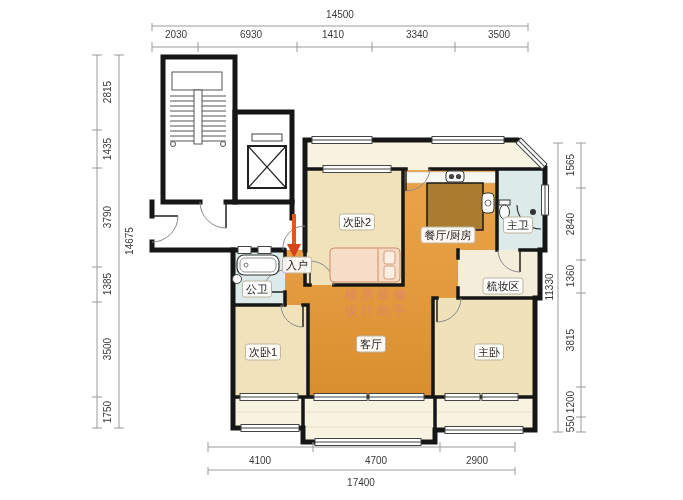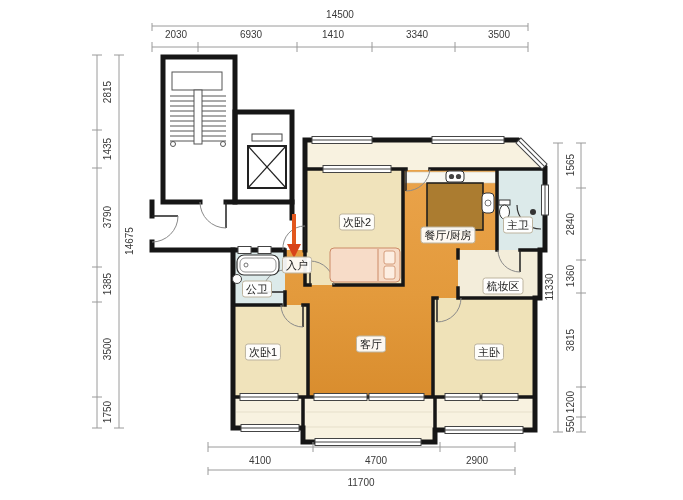--- a/index.html
+++ b/index.html
@@ -225,20 +225,24 @@
     <path d="M119,55 V428 M114,55 H124 M114,428 H124"></path>
 
     <path d="M558,143 V432 M553,143 H563 M553,432 H563"></path>
     <path d="M581,143 V432 M576,143 H586 M576,188 H586 M576,260 H586 M576,293 H586 M576,387 H586 M576,417 H586 M576,432 H586"></path>
 
     <path d="M208,447 H515 M208,442 V452 M313,442 V452 M440,442 V452 M515,442 V452"></path>
     <path d="M208,470 H515 M208,467 V475 M515,467 V475"></path>
   </g>
 </svg>
 
+<div class="wm">
+  <div>楼房装修</div>
+  <div>设计助手</div>
+</div>
 
 <div class="pill" style="left:357px;top:222px">次卧2</div>
 <div class="pill" style="left:448px;top:235px">餐厅/厨房</div>
 <div class="pill" style="left:518px;top:225px">主卫</div>
 <div class="pill" style="left:297px;top:265px">入户</div>
 <div class="pill" style="left:257px;top:289px">公卫</div>
 <div class="pill" style="left:503px;top:286px">梳妆区</div>
 <div class="pill" style="left:263px;top:352px">次卧1</div>
 <div class="pill" style="left:371px;top:344px">客厅</div>
 <div class="pill" style="left:489px;top:352px">主卧</div>
@@ -259,18 +263,18 @@
 <span class="dim v" style="left:107px;top:412px">1750</span>
 
 <span class="dim v" style="left:549px;top:287px">11330</span>
 <span class="dim v" style="left:570px;top:165px">1565</span>
 <span class="dim v" style="left:570px;top:224px">2840</span>
 <span class="dim v" style="left:570px;top:276px">1360</span>
 <span class="dim v" style="left:570px;top:340px">3815</span>
 <span class="dim v" style="left:570px;top:402px">1200</span>
 <span class="dim v" style="left:570px;top:424px">550</span>
 
-<span class="dim" style="left:361px;top:482px">11700</span>
+<span class="dim" style="left:361px;top:482px">17400</span>
 <span class="dim" style="left:260px;top:460px">4100</span>
 <span class="dim" style="left:376px;top:460px">4700</span>
 <span class="dim" style="left:477px;top:460px">2900</span>
 
 </div>
 
 </body></html>

